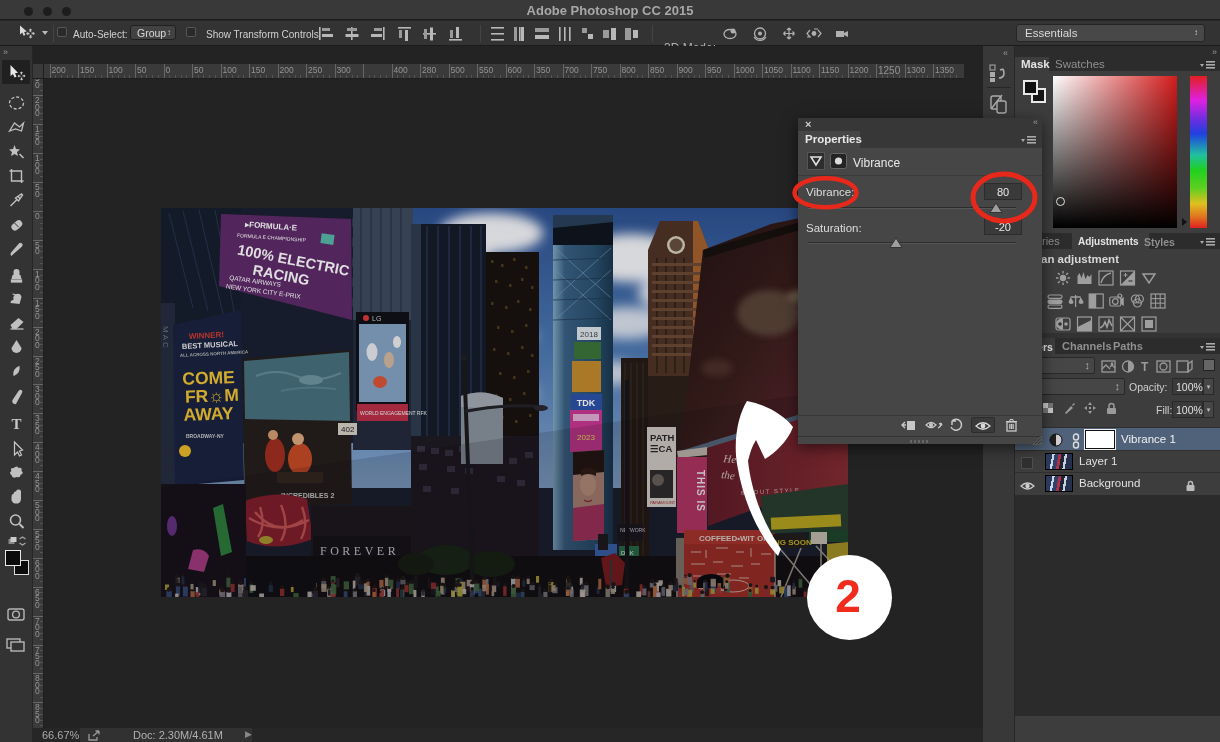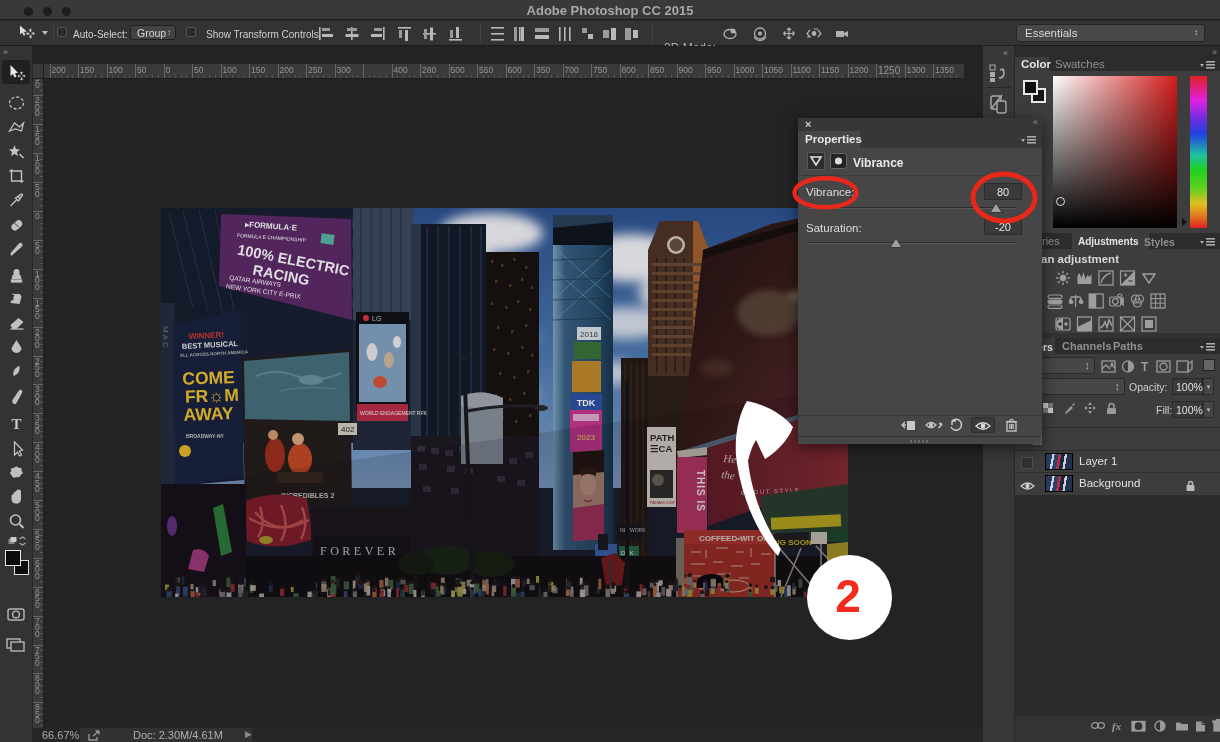--- a/index.html
+++ b/index.html
@@ -1328,21 +1328,21 @@
     </svg>
   </div>
 
   <div class="abs" style="left:32px;top:0;width:205px;height:696px;background:#3d3d3d">
 
     <div class="abs" style="left:0;top:0;width:205px;height:11px;background:#2c2c2c">
       <div class="abs" style="right:5px;top:1px;color:#999;font-size:9px;letter-spacing:-2px">»</div>
     </div>
 
     <div class="abs" style="left:0;top:11px;width:205px;height:14px;background:#2c2c2c">
-      <div class="abs" style="left:0;top:0;width:34px;height:14px;background:#3d3d3d;color:#e4e4e4;font-weight:bold;font-size:11.5px;padding:1px 0 0 6px">Color</div>
+      <div class="abs" style="left:0;top:0;width:34px;height:14px;background:#3d3d3d;color:#e4e4e4;font-weight:bold;font-size:11.5px;padding:1px 0 0 6px">Mask</div>
       <div class="abs" style="left:40px;top:1px;color:#8f8f8f;font-size:11.5px">Swatches</div>
       <div class="abs" style="right:4px;top:3px">
           <svg width="16" height="10" viewBox="0 0 16 10">
             <path d="M0 4 l4 0 l-2 3 z" fill="#aaa"></path>
             <rect x="6" y="1" width="9" height="1.6" fill="#aaa"></rect>
             <rect x="6" y="4" width="9" height="1.6" fill="#aaa"></rect>
             <rect x="6" y="7" width="9" height="1.6" fill="#aaa"></rect>
           </svg>
         </div>
     </div>
@@ -1500,20 +1500,33 @@
         <path d="M47 1 l2 3 h-4 z M47 13 l-2 -3 h4 z M41 7 l3 -2 v4 z M53 7 l-3 -2 v4 z M46 6 h2 v2 h-2 z"></path>
         <rect x="64" y="7" width="9" height="6" rx="1"></rect>
             <path d="M66 7 v-2 a2.5 2.5 0 0 1 5 0 v2" fill="none" stroke="#9a9a9a" stroke-width="1.5"></path>
       </svg>
         </div>
       <div class="abs" style="left:141px;top:50px;color:#cfcfcf;font-size:10.5px">Fill:</div>
       <div class="abs" style="left:157px;top:47px;width:31px;height:17px;background:#3a3a3a;border:1px solid #292929;color:#e0e0e0;font-size:10.5px;padding:2px 0 0 3px">100%</div>
       <div class="abs" style="left:188px;top:47px;width:11px;height:17px;background:#464646;border:1px solid #292929;color:#bbb;font-size:7px;text-align:center;line-height:16px">▾</div>
 
       <div class="abs" style="left:0;top:73px;width:205px;height:1px;background:#2f2f2f"></div>
+      <div class="abs" style="left:0;top:74px;width:205px;height:22px;background:#50627a">
+        <svg class="abs" style="left:34px;top:5px" width="14" height="14" viewBox="0 0 14 14">
+            <circle cx="7" cy="7" r="6" fill="#1e1e1e"></circle>
+            <path d="M7 1 a6 6 0 0 1 0 12 z" fill="#cfcfcf"></path>
+            <circle cx="7" cy="7" r="6" fill="none" stroke="#111"></circle>
+          </svg>
+        <svg class="abs" style="left:56px;top:5px" width="10" height="16" viewBox="0 0 10 16" fill="none" stroke="#ddd" stroke-width="1.4">
+            <rect x="2.5" y="1" width="5" height="6" rx="2.5"></rect>
+            <rect x="2.5" y="9" width="5" height="6" rx="2.5"></rect>
+          </svg>
+        <div class="abs" style="left:70px;top:2px;width:30px;height:19px;background:#fff;border:1px solid #111;outline:1.5px solid #f0f0f0"></div>
+        <div class="abs" style="left:106px;top:5px;color:#f0f0f0;font-size:11.5px">Vibrance 1</div>
+      </div>
       <div class="abs" style="left:0;top:96px;width:205px;height:1px;background:#2f2f2f"></div>
       <div class="abs" style="left:0;top:97px;width:205px;height:21px;background:#3d3d3d">
         <div class="abs" style="left:6px;top:6px;width:12px;height:12px;background:#303030;border:1px solid #4e4e4e"></div>
         <div class="abs thumb1" style="left:30px;top:2px;width:28px;height:17px;border:1px solid #000"></div>
         <div class="abs" style="left:64px;top:4px;color:#e0e0e0;font-size:11.5px">Layer 1</div>
       </div>
       <div class="abs" style="left:0;top:118px;width:205px;height:1px;background:#2f2f2f"></div>
       <div class="abs" style="left:0;top:119px;width:205px;height:22px;background:#3d3d3d">
         <svg class="abs" style="left:5px;top:8px" width="15" height="10" viewBox="0 0 15 10">
             <path d="M1 5 Q7.5 -1 14 5 Q7.5 11 1 5 z" fill="none" stroke="#ccc" stroke-width="1.2"></path>
@@ -1521,39 +1534,20 @@
           </svg>
         <div class="abs thumb1" style="left:30px;top:2px;width:28px;height:17px;border:1px solid #000"></div>
         <div class="abs" style="left:64px;top:4px;color:#e0e0e0;font-size:11.5px">Background</div>
         <svg class="abs" style="left:170px;top:7px" width="11" height="12" viewBox="0 0 11 12">
             <rect x="1.5" y="5" width="8" height="6" rx="1" fill="#bbb"></rect>
             <path d="M3.5 5 v-1.5 a2 2 0 0 1 4 0 V5" fill="none" stroke="#bbb" stroke-width="1.5"></path>
           </svg>
       </div>
       <div class="abs" style="left:0;top:141px;width:205px;height:221px;background:#2b2b2b"></div>
 
-      <div class="abs" style="left:0;top:362px;width:205px;height:26px;background:#333">
-        <svg class="abs" style="left:75px;top:3px" width="130" height="13" viewBox="0 0 130 13" fill="none" stroke="#9a9a9a" stroke-width="1.3">
-          <ellipse cx="5" cy="6.5" rx="3.4" ry="2.8"></ellipse>
-            <ellipse cx="11" cy="6.5" rx="3.4" ry="2.8"></ellipse>
-          <text x="22" y="10.5" font-size="11" font-style="italic" font-weight="bold" fill="#9a9a9a" stroke="none" font-family="Liberation Serif">fx</text>
-          <rect x="42" y="2.5" width="13" height="9.5" fill="#9a9a9a"></rect>
-            <circle cx="48.5" cy="7.2" r="3.2" fill="#333" stroke="#333"></circle>
-          <circle cx="70" cy="7" r="5"></circle>
-            <path d="M70 2 a5 5 0 0 1 0 10 z" fill="#9a9a9a" stroke="none"></path>
-          <path d="M86 3.5 v8 h12 v-6.5 h-6.5 l-1.5 -1.5 h-4 z" fill="#9a9a9a" stroke="none"></path>
-          <path d="M106 2.5 h6 l3 3 v7 h-9 z" fill="#9a9a9a" stroke="none"></path>
-            <path d="M112 2.5 v3 h3" stroke="#333" stroke-width="1"></path>
-          <g transform="translate(124,0)">
-              <rect x="0" y="3.5" width="8" height="8.5" fill="#9a9a9a"></rect>
-              <rect x="-1" y="2" width="10" height="1.4" fill="#9a9a9a"></rect>
-              <rect x="2.5" y="0.5" width="3" height="1.5" fill="#9a9a9a"></rect>
-            </g>
-        </svg>
-      </div>
     </div>
   </div>
 </div>
 
 <div id="props" class="abs" style="left:798px;top:118px;width:244px;height:326px;background:#464646;box-shadow:0 4px 14px rgba(0,0,0,0.55)">
 
   <div class="abs" style="left:0;top:0;width:244px;height:13px;background:#373737">
     <div class="abs" style="left:7px;top:0px;color:#cfcfcf;font-size:11px;font-weight:bold">×</div>
     <div class="abs" style="right:6px;top:-1px;color:#999;font-size:9px;letter-spacing:-2px">«</div>
   </div>
@@ -1571,21 +1565,21 @@
   </div>
 
   <svg class="abs" style="left:9px;top:34px" width="18" height="18" viewBox="0 0 18 18">
     <rect x="0.5" y="0.5" width="17" height="17" fill="#2d2d2d" stroke="#555"></rect>
     <path d="M4 5 L14 5 L9 13 Z" fill="none" stroke="#e0e0e0" stroke-width="1.6"></path>
   </svg>
   <svg class="abs" style="left:32px;top:35px" width="17" height="16" viewBox="0 0 17 16">
     <rect x="0.5" y="0.5" width="16" height="15" rx="2" fill="#242424" stroke="#666"></rect>
     <circle cx="8.5" cy="8" r="3.6" fill="#dcdcdc"></circle>
   </svg>
-  <div class="abs" style="left:55px;top:38px;color:#e8e8e8;font-weight:bold;font-size:12px">Vibrance</div>
+  <div class="abs" style="left:55px;top:38px;color:#e8e8e8;font-weight:normal;font-size:12px">Vibrance</div>
   <div class="abs" style="left:0;top:57px;width:244px;height:1px;background:#3a3a3a"></div>
 
   <div class="abs" style="left:8px;top:68px;color:#dcdcdc;font-size:11.5px">Vibrance:</div>
   <div class="abs" style="left:186px;top:65px;width:38px;height:17px;background:#3a3a3a;border:1px solid #2c2c2c;color:#e8e8e8;font-size:11px;text-align:center;padding-top:2px">80</div>
   <div class="abs" style="left:10px;top:89px;width:208px;height:2px;background:#2c2c2c;border-bottom:1px solid #575757"></div>
   <svg class="abs" style="left:191px;top:84px" width="14" height="12" viewBox="0 0 14 12">
       <path d="M7 1 L13 10.5 L1 10.5 Z" fill="#9e9e9e" stroke="#333" stroke-width="1"></path>
     </svg>
 
   <div class="abs" style="left:8px;top:104px;color:#dcdcdc;font-size:11.5px">Saturation:</div>

